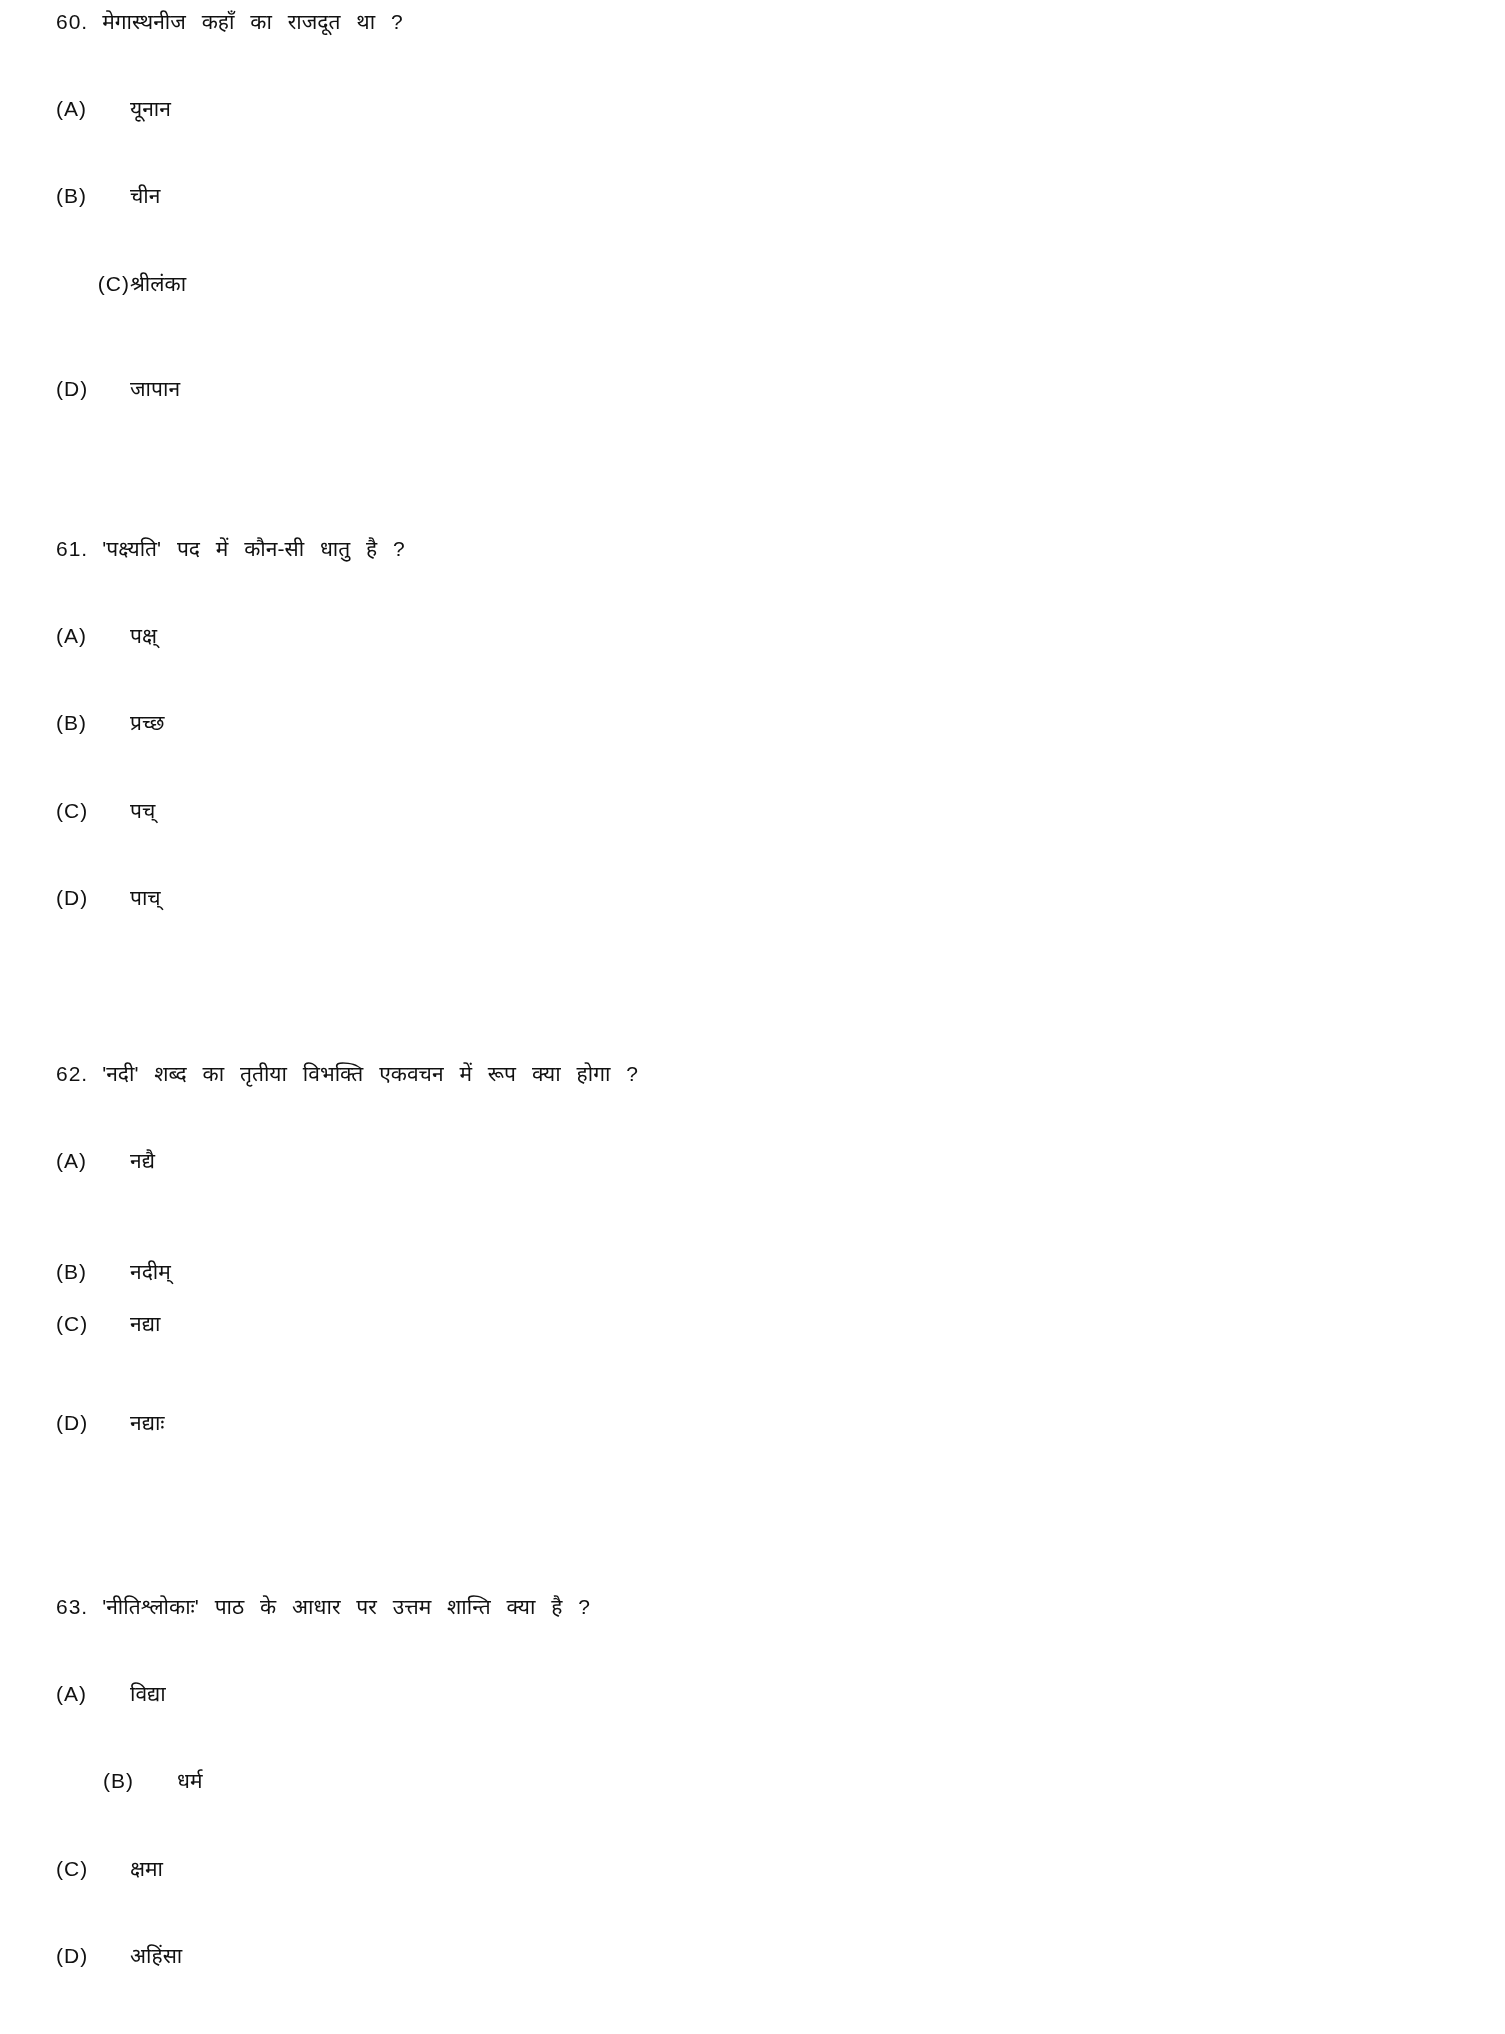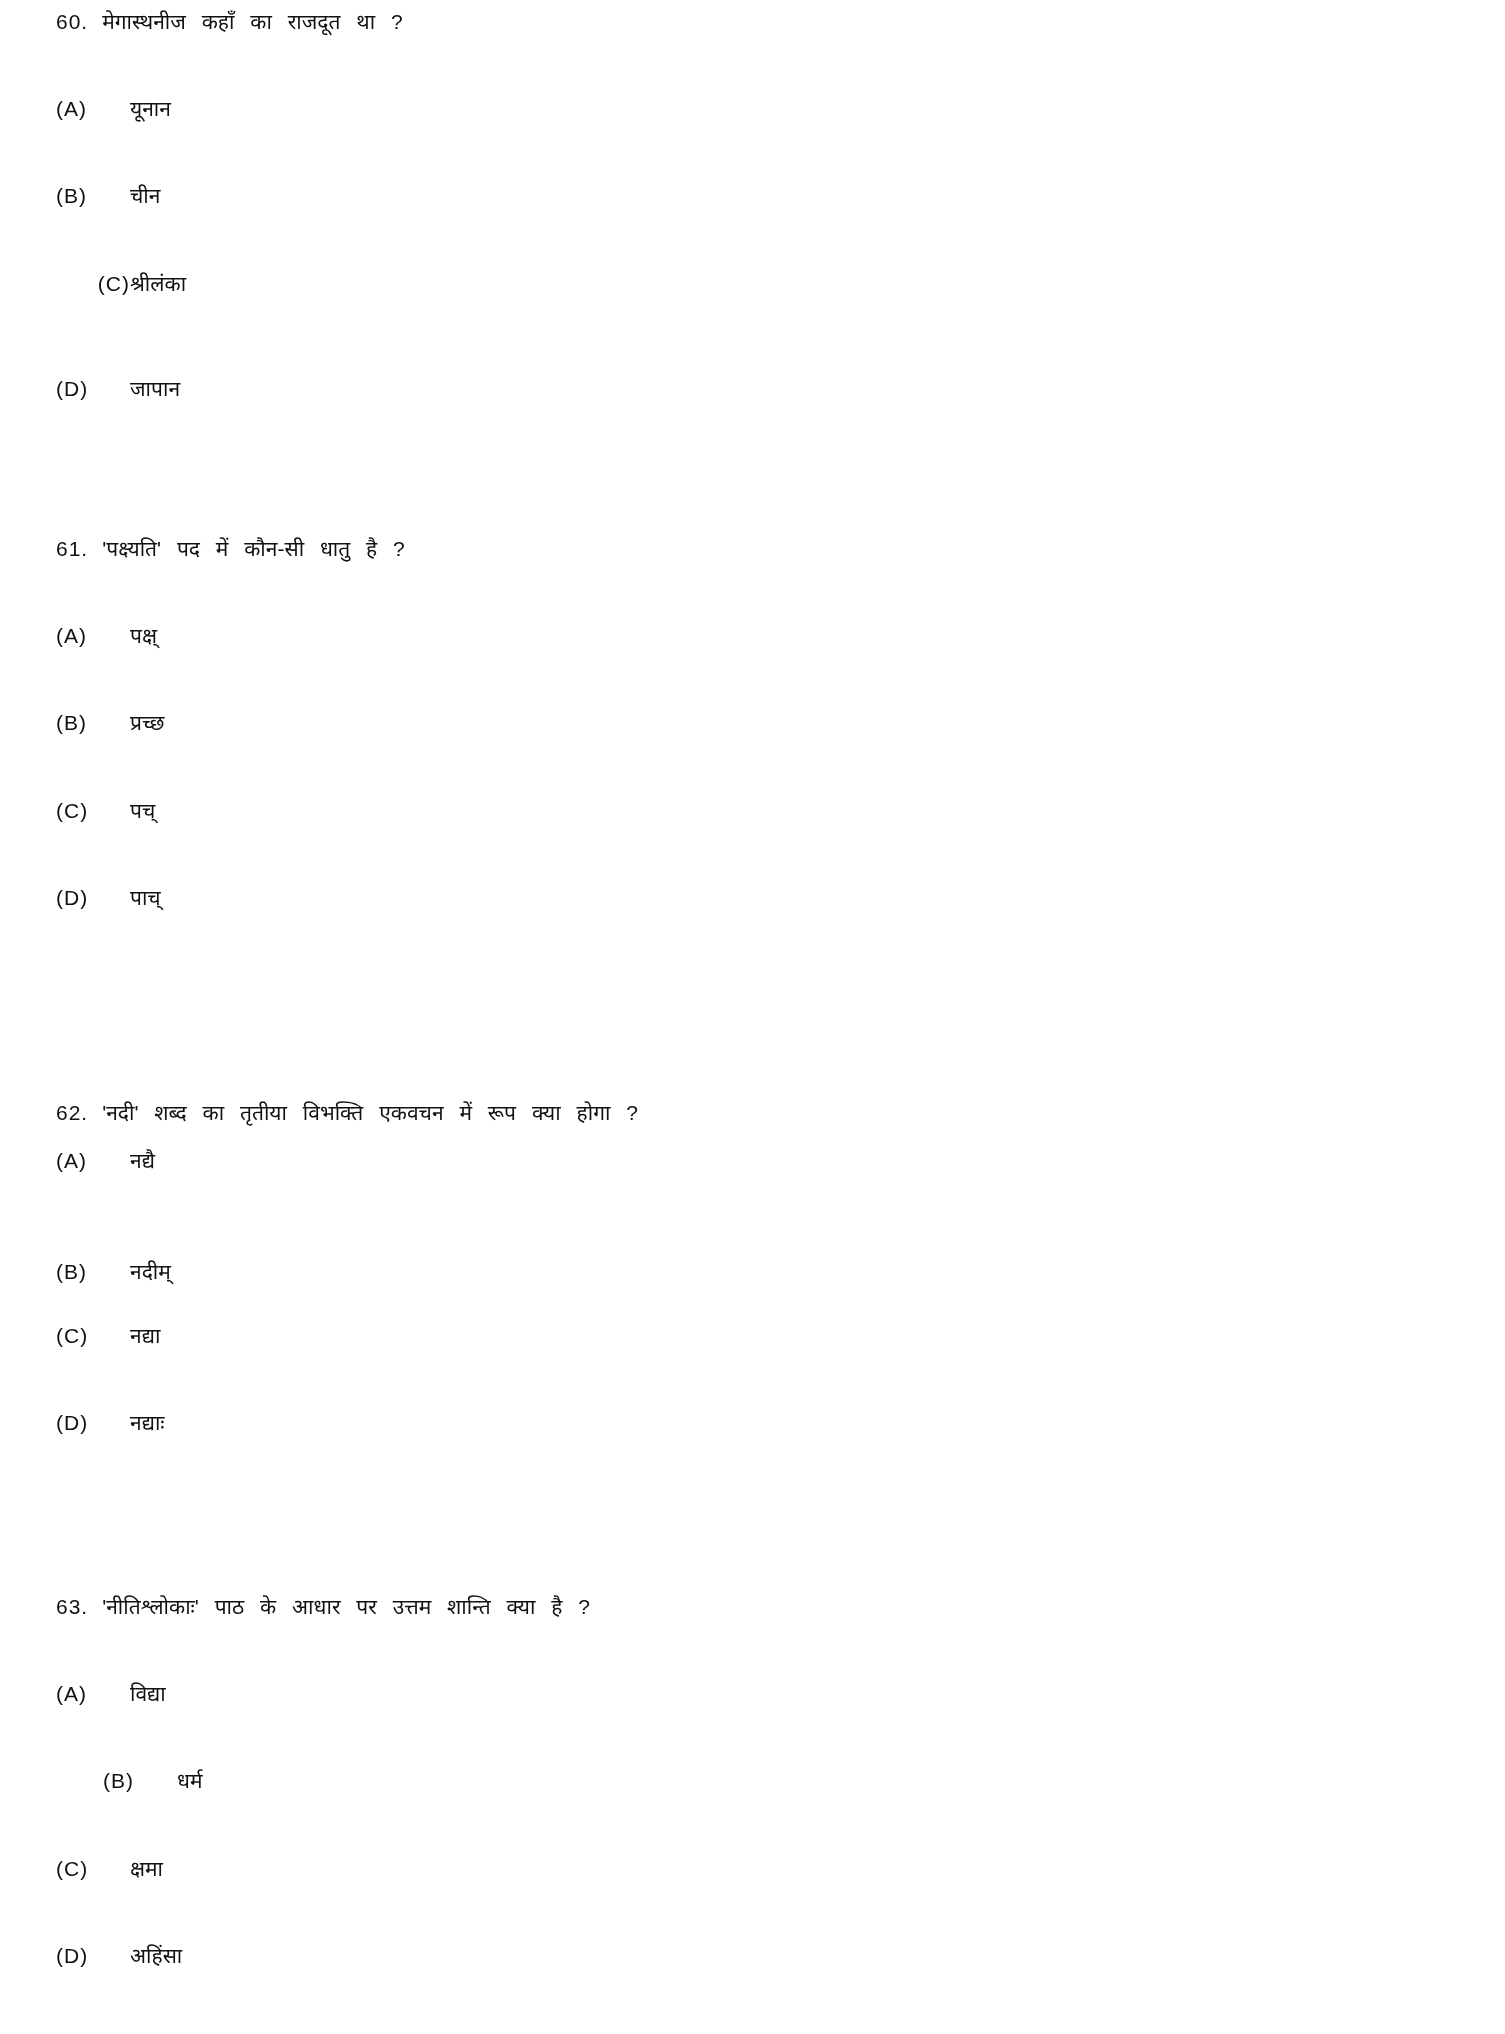--- a/index.html
+++ b/index.html
@@ -87,30 +87,30 @@
     </div>
     <div class="line" style="top:264px;">
       <span class="opt-label">(C)</span><span class="opt-text">पच्</span>
     </div>
     <div class="line" style="top:351px;">
       <span class="opt-label">(D)</span><span class="opt-text">पाच्</span>
     </div>
   </div>
 
   <div class="question-block" style="top:1052px;">
-    <div class="line q-line" style="top:2px;margin-top:39px;">
+    <div class="line q-line" style="top:2px;">
       <span class="q-num">62.</span><span>'नदी' शब्द का तृतीया विभक्ति एकवचन में रूप क्या होगा ?</span>
     </div>
     <div class="line" style="top:89px;">
       <span class="opt-label">(A)</span><span class="opt-text">नद्यै</span>
     </div>
     <div class="line" style="top:176px;margin-top:24px;">
       <span class="opt-label">(B)</span><span class="opt-text">नदीम्</span>
     </div>
-    <div class="line" style="top:264px;">
+    <div class="line" style="top:252px;">
       <span class="opt-label">(C)</span><span class="opt-text">नद्या</span>
     </div>
     <div class="line" style="top:351px;">
       <span class="opt-label">(D)</span><span class="opt-text">नद्याः</span>
     </div>
   </div>
 
   <div class="question-block" style="top:1585px;">
     <div class="line q-line" style="top:2px;">
       <span class="q-num">63.</span><span>'नीतिश्लोकाः' पाठ के आधार पर उत्तम शान्ति क्या है ?</span>

